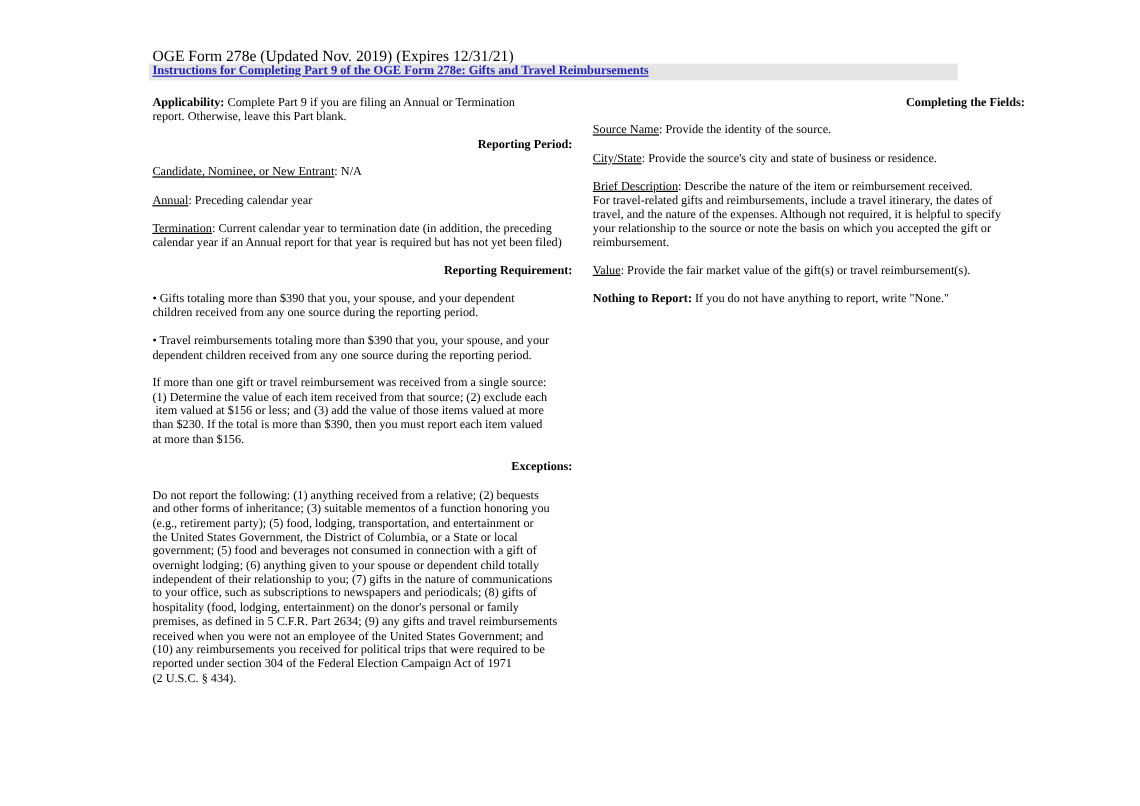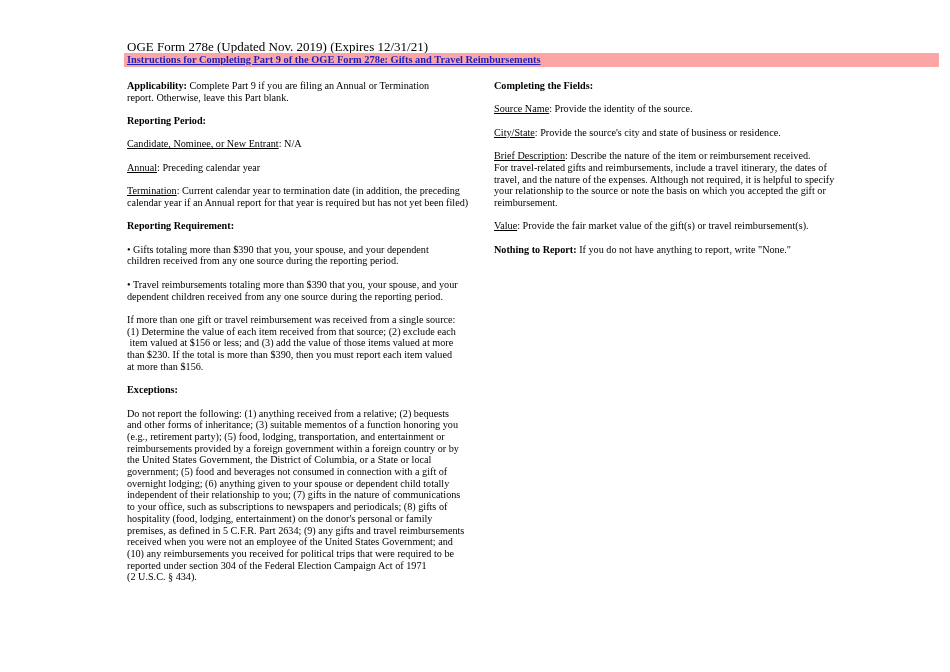--- a/index.html
+++ b/index.html
@@ -4,31 +4,31 @@
 <style>
   html, body { margin: 0; padding: 0; }
   body {
     width: 950px; height: 672px; background: #ffffff; position: relative; overflow: hidden;
     font-family: "Liberation Serif", "DejaVu Serif", serif; color: #000;
   }
   .form-id {
     position: absolute; left: 127px; top: 42px; font-size: 13px; line-height: 9px; white-space: nowrap;
   }
   .title-bar {
-    position: absolute; left: 124px; top: 53px; width: 815px; height: 14px; background: #fca5a5;
+    position: absolute; left: 124px; top: 53px; width: 674px; height: 14px; background: #e5e5e5;
   }
   .title-link {
     position: absolute; left: 3px; top: 0px; font-size: 10.4px; line-height: 14px; font-weight: bold;
     color: #1f1fbf; text-decoration: underline; white-space: nowrap; cursor: pointer;
   }
   .col { position: absolute; font-size: 10.2px; line-height: 11.7px; }
   .col.left { left: 127px; top: 80px; width: 350px; }
   .col.right { left: 494px; top: 80px; width: 360px; }
   .col p { margin: 0 0 11.7px 0; white-space: nowrap; }
-  .b { font-weight: bold; }
+  .b { font-weight: bold; text-align: right; }
   .u { text-decoration: underline; }
   .line { display: block; white-space: nowrap; }
 </style>
 </head>
 <body>
 
 <div class="form-id">OGE Form 278e (Updated Nov. 2019) (Expires 12/31/21)</div>
 
 <div class="title-bar">
   <a class="title-link">Instructions for Completing Part 9 of the OGE Form 278e: Gifts and Travel Reimbursements</a>
@@ -60,21 +60,20 @@
     <span class="line">(1) Determine the value of each item received from that source; (2) exclude each</span>
     <span class="line" style="white-space:pre"> item valued at $156 or less; and (3) add the value of those items valued at more</span>
     <span class="line">than $230.  If the total is more than $390, then you must report each item valued</span>
     <span class="line">at more than $156.</span>
   </p>
   <p class="b">Exceptions:</p>
   <p>
     <span class="line">Do not report the following: (1) anything received from a relative; (2) bequests</span>
     <span class="line">and other forms of inheritance; (3) suitable mementos of a function honoring you</span>
     <span class="line">(e.g., retirement party); (5) food, lodging, transportation, and entertainment or</span>
-    <span class="line">reimbursements provided by a foreign government within a foreign country or by</span>
     <span class="line">the United States Government, the District of Columbia, or a State or local</span>
     <span class="line">government; (5) food and beverages not consumed in connection with a gift of</span>
     <span class="line">overnight lodging; (6) anything given to your spouse or dependent child totally</span>
     <span class="line">independent of their relationship to you; (7) gifts in the nature of communications</span>
     <span class="line">to your office, such as subscriptions to newspapers and periodicals; (8) gifts of</span>
     <span class="line">hospitality (food, lodging, entertainment) on the donor's personal or family</span>
     <span class="line">premises, as defined in 5 C.F.R. Part 2634; (9) any gifts and travel reimbursements</span>
     <span class="line">received when you were not an employee of the United States Government; and</span>
     <span class="line">(10) any reimbursements you received for political trips that were required to be</span>
     <span class="line">reported under section 304 of the Federal Election Campaign Act of 1971</span>

